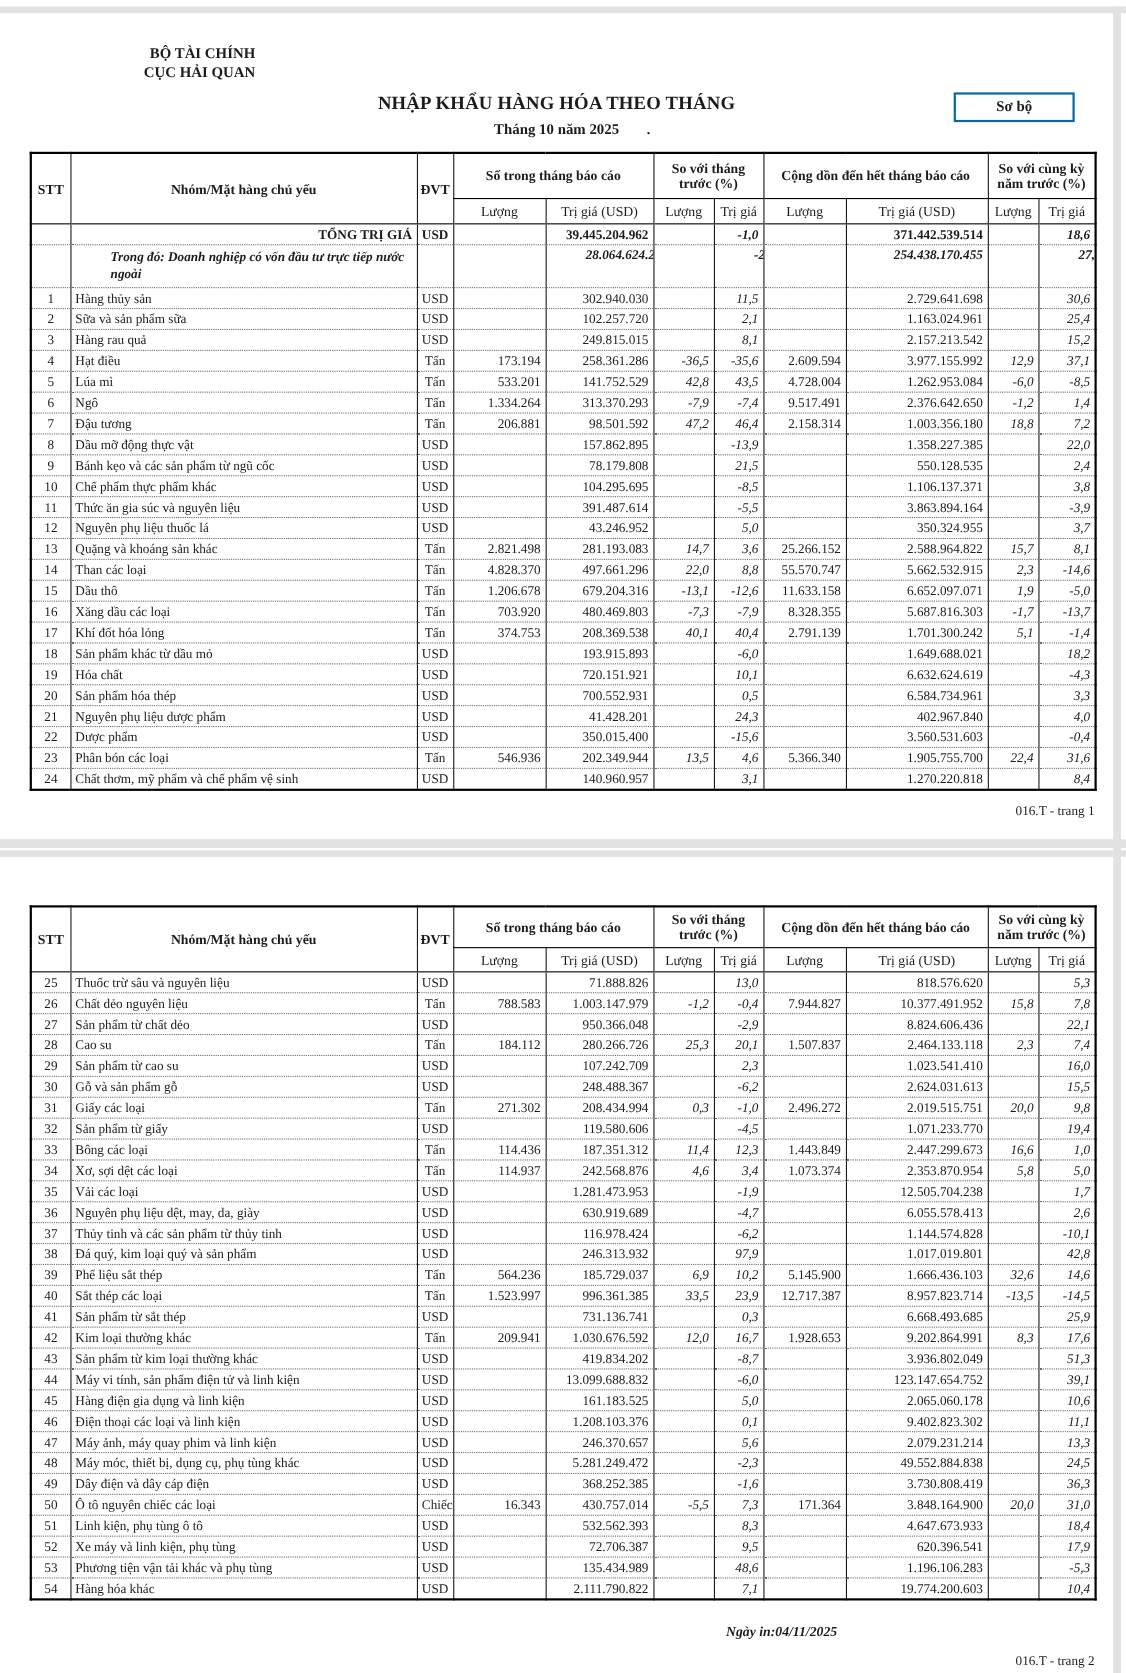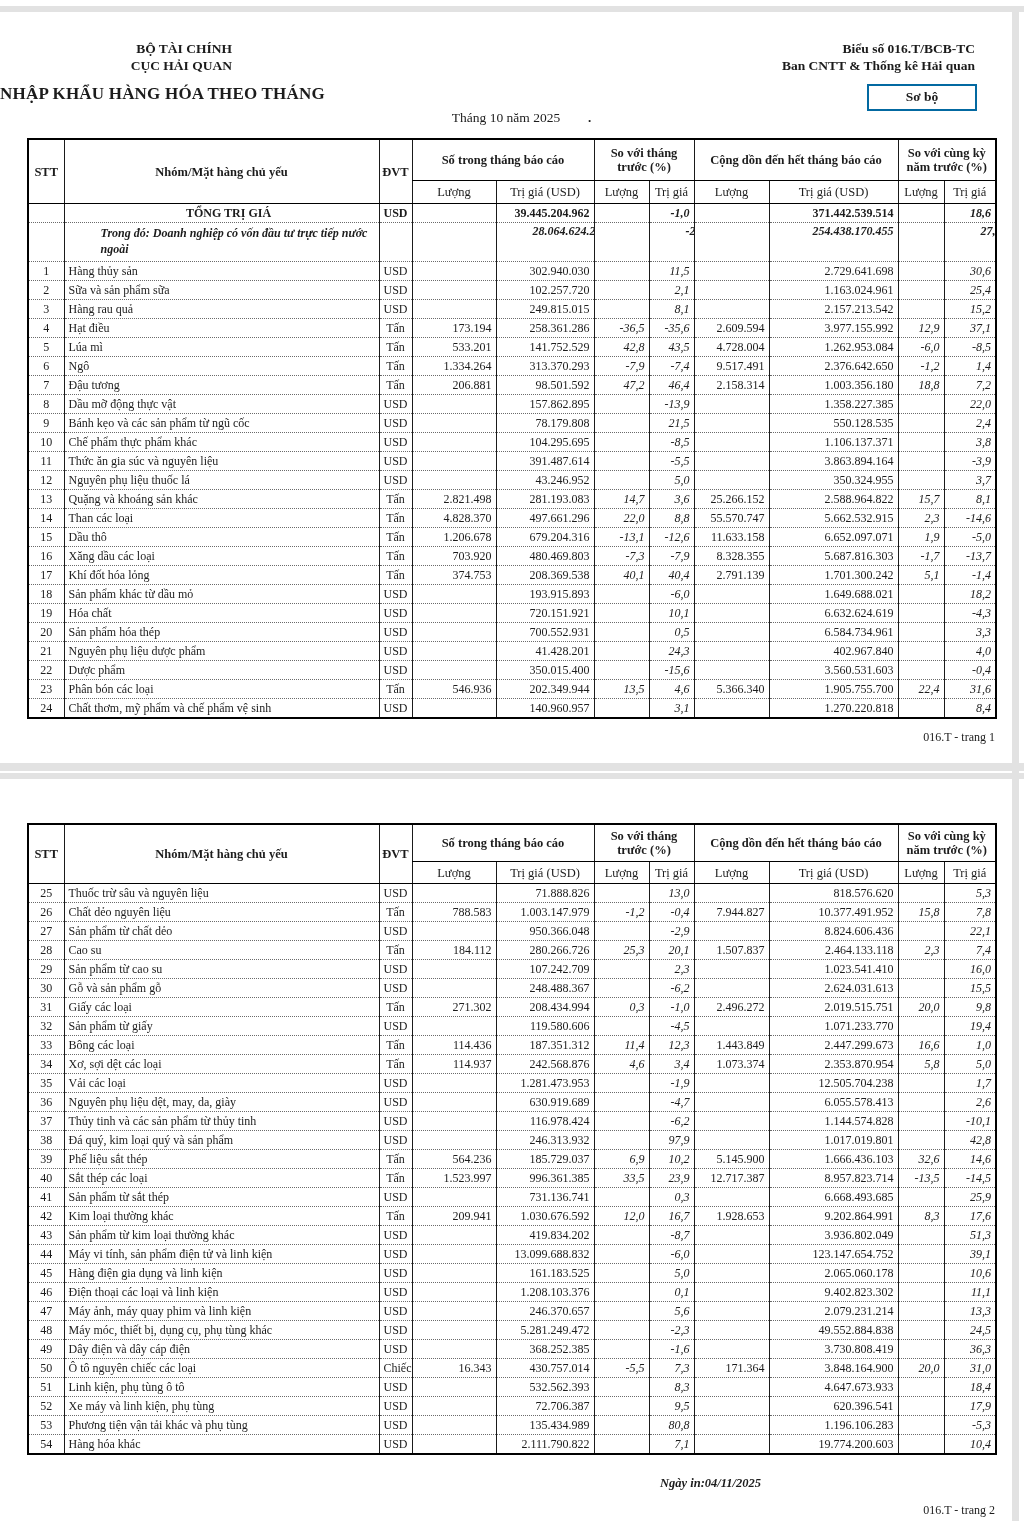--- a/index.html
+++ b/index.html
@@ -17,24 +17,24 @@
   .page{position:absolute;left:0;width:1012px;}
   .page1{top:12px;height:751px;}
   .page2{top:779px;height:742px;}
 
   .org-block{position:absolute;left:52px;top:28px;width:180px;text-align:right;
     font-weight:bold;font-size:13.5px;line-height:17px;}
   .form-block{position:absolute;right:37px;top:28px;width:420px;text-align:right;
     font-weight:bold;font-size:13.5px;line-height:17px;}
   .sobo-box{position:absolute;left:867px;top:72px;width:106px;height:23px;
     border:2px solid #0369a1;text-align:center;font-weight:bold;font-size:13.5px;line-height:22px;}
-  .doc-title{position:absolute;left:0;top:72px;width:1012px;text-align:left;
+  .doc-title{position:absolute;left:0;top:72px;width:1012px;text-align:center;
     font-weight:bold;font-size:17px;letter-spacing:.2px;}
   .doc-subtitle{position:absolute;left:0;top:98px;width:1012px;text-align:center;
-    font-weight:normal;font-size:13.5px;}
+    font-weight:bold;font-size:13.5px;}
   .subtitle-dot{position:absolute;left:588px;top:98px;font-weight:bold;font-size:13px;}
 
   table.rpt{border-collapse:collapse;table-layout:fixed;width:968px;
     position:absolute;left:27px;border:2px solid #000;}
   .page1 table.rpt{top:126px;}
   .page2 table.rpt{top:44px;}
   table.rpt th,table.rpt td{
     border-left:1px solid #1a1a1a;overflow:hidden;white-space:nowrap;
     font-size:12px;padding:0 4px;vertical-align:middle;}
   table.rpt thead th{
@@ -46,45 +46,41 @@
   .page2 thead tr.h2 th{height:19px;}
   table.rpt thead tr.h2 th{font-weight:normal;font-size:12.5px;}
   table.rpt tbody td{height:18px;line-height:17px;border-top:1px dotted #6a6a6a;}
   table.rpt tbody tr:first-child td{border-top:none;}
   .col-stt{text-align:center;}
   .col-name{text-align:left;padding-left:7px;}
   .col-dvt{text-align:center;}
   .col-num{text-align:right;padding-right:5px;}
   .col-pct{text-align:right;padding-right:4px;font-style:italic;}
   tr.row-total td{font-weight:bold;height:21px;}
-  tr.row-total td.col-name{text-align:center;padding-left:18px;}
+  tr.row-total td.col-name{text-align:right;padding-left:18px;}
   tr.row-fdi td{font-weight:bold;font-style:italic;vertical-align:top;padding-left:36px;}
   tr.row-fdi td.col-name{white-space:normal;line-height:16px;padding-top:2px;padding-bottom:2px;height:34px;}
 
   .page-footer{position:absolute;left:27px;width:968px;text-align:right;font-size:12px;}
   .page1 .page-footer{top:718px;}
   .page2 .page-footer{top:724px;}
   .print-date{position:absolute;left:660px;top:697px;font-weight:bold;font-style:italic;font-size:12.5px;}
 </style>
 </head>
 <body>
 
 <div class="strip strip-top"></div>
 <div class="strip strip-mid1"></div>
 <div class="strip strip-mid2"></div>
 <div class="strip strip-right"></div>
 
 <div class="page page1">
   <div class="org-block">
     <div>BỘ TÀI CHÍNH</div>
     <div>CỤC HẢI QUAN</div>
-  </div>
-  <div class="form-block">
-    <div>Biểu số 016.T/BCB-TC</div>
-    <div>Ban CNTT &amp; Thống kê Hải quan</div>
   </div>
   <div class="sobo-box">Sơ bộ</div>
   <div class="doc-title">NHẬP KHẨU HÀNG HÓA THEO THÁNG</div>
   <div class="doc-subtitle">Tháng 10 năm 2025</div>
   <div class="subtitle-dot">.</div>
 
   <table class="rpt">
     <colgroup>
       <col style="width:36px">
         <col style="width:315px">
@@ -864,21 +860,21 @@
           <td class="col-pct"></td>
           <td class="col-pct">17,9</td>
         </tr>
         <tr class="row-data">
           <td class="col-stt">53</td>
           <td class="col-name">Phương tiện vận tải khác và phụ tùng</td>
           <td class="col-dvt">USD</td>
           <td class="col-num"></td>
           <td class="col-num">135.434.989</td>
           <td class="col-pct"></td>
-          <td class="col-pct">80,8</td>
+          <td class="col-pct">48,6</td>
           <td class="col-num"></td>
           <td class="col-num">1.196.106.283</td>
           <td class="col-pct"></td>
           <td class="col-pct">-5,3</td>
         </tr>
         <tr class="row-data">
           <td class="col-stt">54</td>
           <td class="col-name">Hàng hóa khác</td>
           <td class="col-dvt">USD</td>
           <td class="col-num"></td>

